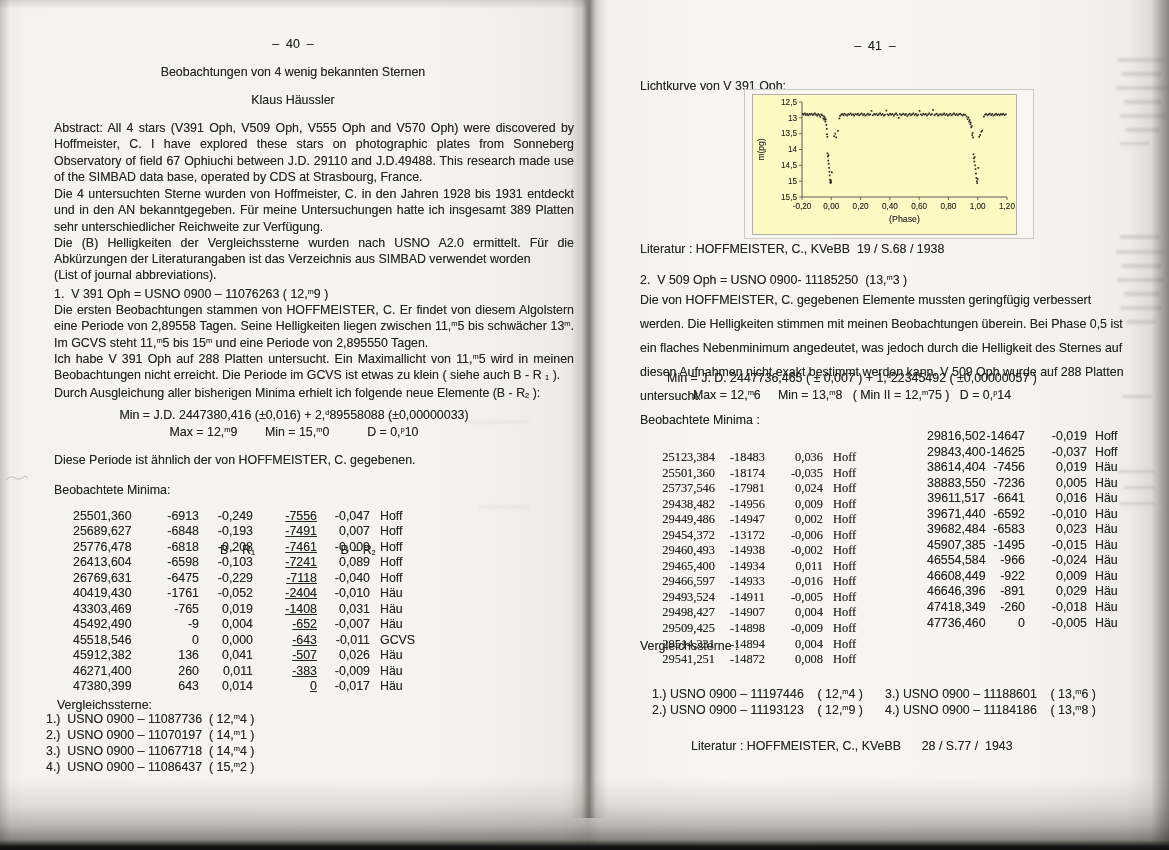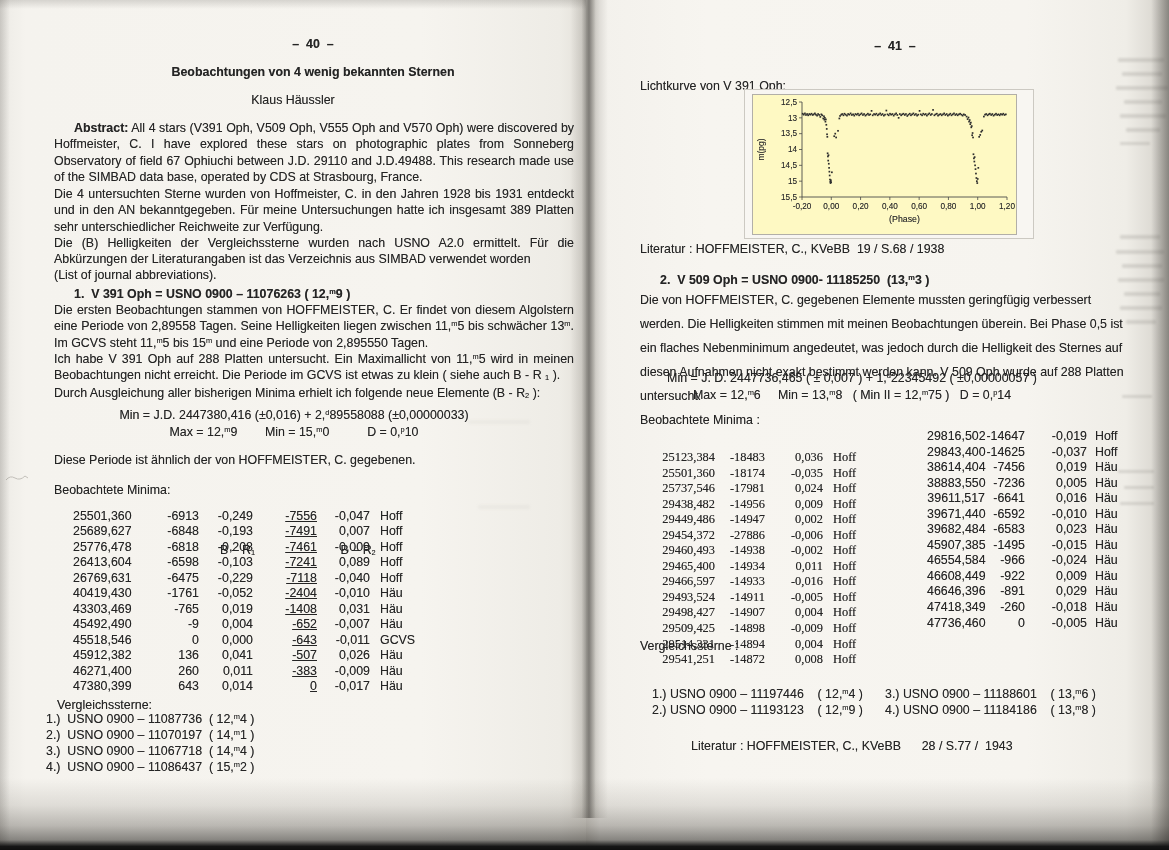--- a/index.html
+++ b/index.html
@@ -1,21 +1,21 @@
 <!DOCTYPE html>
 <html><head>
 <meta charset="utf-8">
 <style>
   html,body{margin:0;padding:0;background:#262626;}
   #scan{position:relative;width:1169px;height:850px;overflow:hidden;
         font-family:"Liberation Sans",sans-serif;color:#242424;
         font-size:12.4px;line-height:16.3px;background:#f5f3ee;
         text-shadow:0 0 .3px rgba(60,60,60,.5);}
   .abs{position:absolute;}
-  .b{font-weight:bold;padding-left:20px;}
+  .b{font-weight:normal;}
   .center{text-align:center;}
   .just{text-align:justify;}
   .pre{white-space:pre-wrap;}
   sup{font-size:.6em;vertical-align:.5em;line-height:0;}
   sub{font-size:.6em;vertical-align:-.15em;line-height:0;}
 
   
   #page-left{left:0;top:0;width:586px;height:850px;
      background:linear-gradient(90deg,#edebe6 0px,#f5f3ee 26px,#f6f4ef 420px,#eeece6 560px,#e2dfd8 586px);}
   #page-right{left:586px;top:0;width:583px;height:850px;
@@ -391,21 +391,21 @@
   <div class="abs center pre" id="r-elem-min">Min = J. D. 2447736,465 ( ± 0,007 ) + 1,<sup>d</sup>22345492 ( ±0,00000057 )</div>
   <div class="abs center pre" id="r-elem-max">Max = 12,<sup>m</sup>6     Min = 13,<sup>m</sup>8   ( Min II = 12,<sup>m</sup>75 )   D = 0,<sup>p</sup>14</div>
 
   <div class="abs" id="r-minima-label">Beobachtete Minima :</div>
   <div class="abs t2" id="r-table-left">
       <div class="trow"><span class="tc c0">25123,384</span><span class="tc c1">-18483</span><span class="tc c2">0,036</span><span class="tc c3">Hoff</span></div>
       <div class="trow"><span class="tc c0">25501,360</span><span class="tc c1">-18174</span><span class="tc c2">-0,035</span><span class="tc c3">Hoff</span></div>
       <div class="trow"><span class="tc c0">25737,546</span><span class="tc c1">-17981</span><span class="tc c2">0,024</span><span class="tc c3">Hoff</span></div>
       <div class="trow"><span class="tc c0">29438,482</span><span class="tc c1">-14956</span><span class="tc c2">0,009</span><span class="tc c3">Hoff</span></div>
       <div class="trow"><span class="tc c0">29449,486</span><span class="tc c1">-14947</span><span class="tc c2">0,002</span><span class="tc c3">Hoff</span></div>
-      <div class="trow"><span class="tc c0">29454,372</span><span class="tc c1">-27886</span><span class="tc c2">-0,006</span><span class="tc c3">Hoff</span></div>
+      <div class="trow"><span class="tc c0">29454,372</span><span class="tc c1">-13172</span><span class="tc c2">-0,006</span><span class="tc c3">Hoff</span></div>
       <div class="trow"><span class="tc c0">29460,493</span><span class="tc c1">-14938</span><span class="tc c2">-0,002</span><span class="tc c3">Hoff</span></div>
       <div class="trow"><span class="tc c0">29465,400</span><span class="tc c1">-14934</span><span class="tc c2">0,011</span><span class="tc c3">Hoff</span></div>
       <div class="trow"><span class="tc c0">29466,597</span><span class="tc c1">-14933</span><span class="tc c2">-0,016</span><span class="tc c3">Hoff</span></div>
       <div class="trow"><span class="tc c0">29493,524</span><span class="tc c1">-14911</span><span class="tc c2">-0,005</span><span class="tc c3">Hoff</span></div>
       <div class="trow"><span class="tc c0">29498,427</span><span class="tc c1">-14907</span><span class="tc c2">0,004</span><span class="tc c3">Hoff</span></div>
       <div class="trow"><span class="tc c0">29509,425</span><span class="tc c1">-14898</span><span class="tc c2">-0,009</span><span class="tc c3">Hoff</span></div>
       <div class="trow"><span class="tc c0">29514,331</span><span class="tc c1">-14894</span><span class="tc c2">0,004</span><span class="tc c3">Hoff</span></div>
       <div class="trow"><span class="tc c0">29541,251</span><span class="tc c1">-14872</span><span class="tc c2">0,008</span><span class="tc c3">Hoff</span></div>
     </div>
   <div class="abs t3" id="r-table-right">

